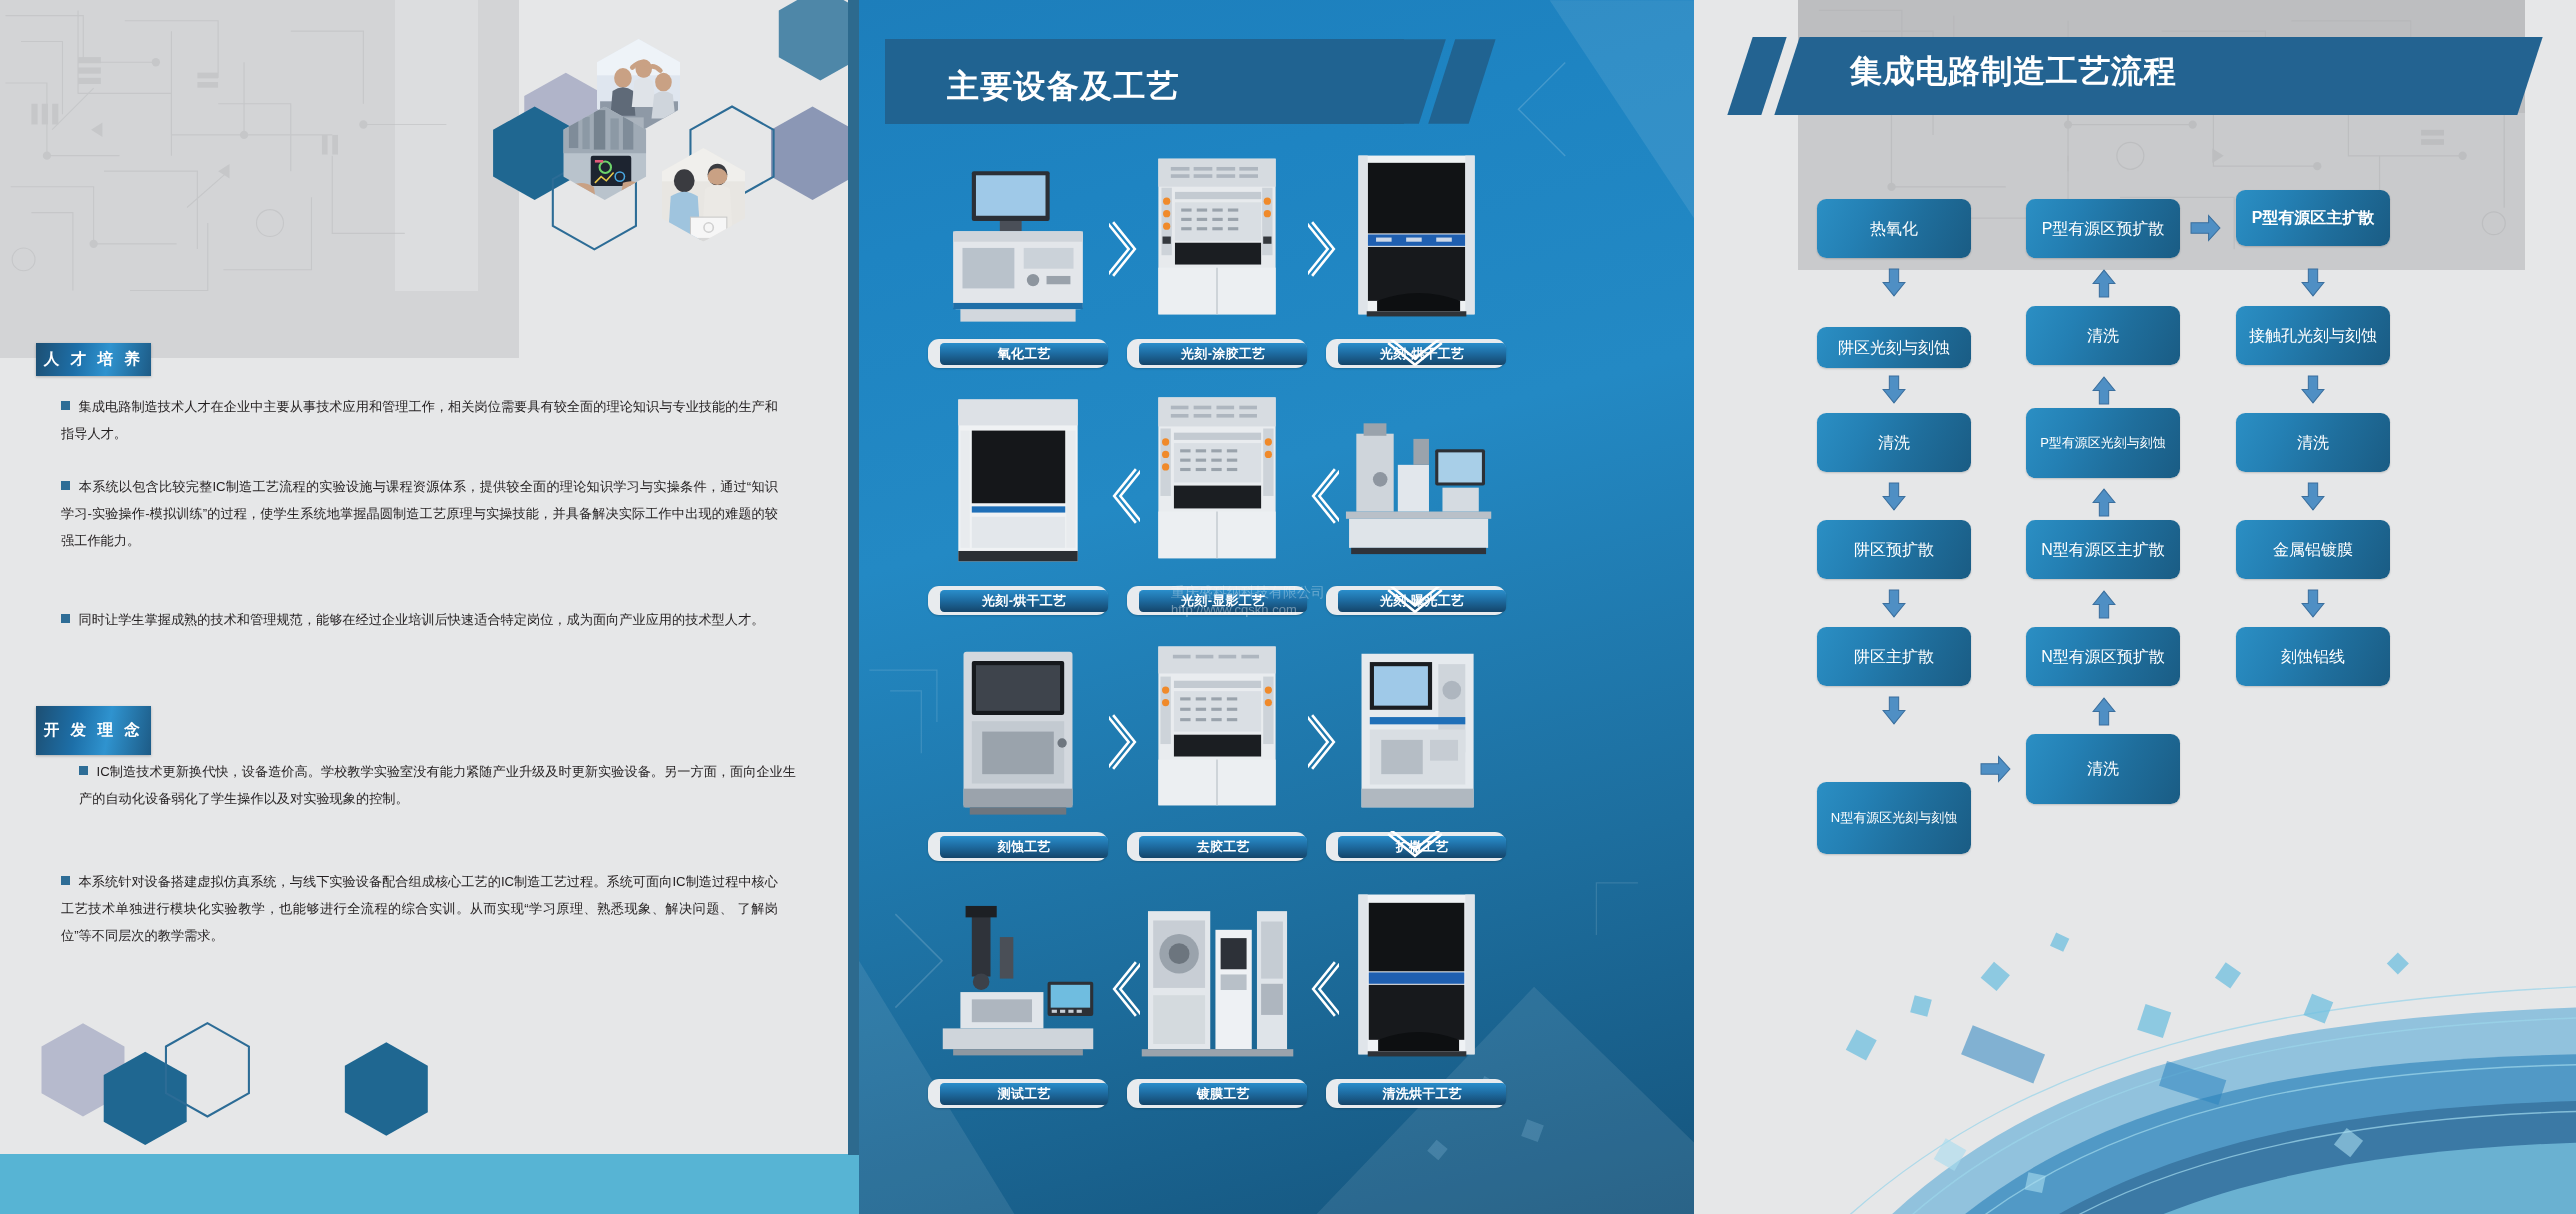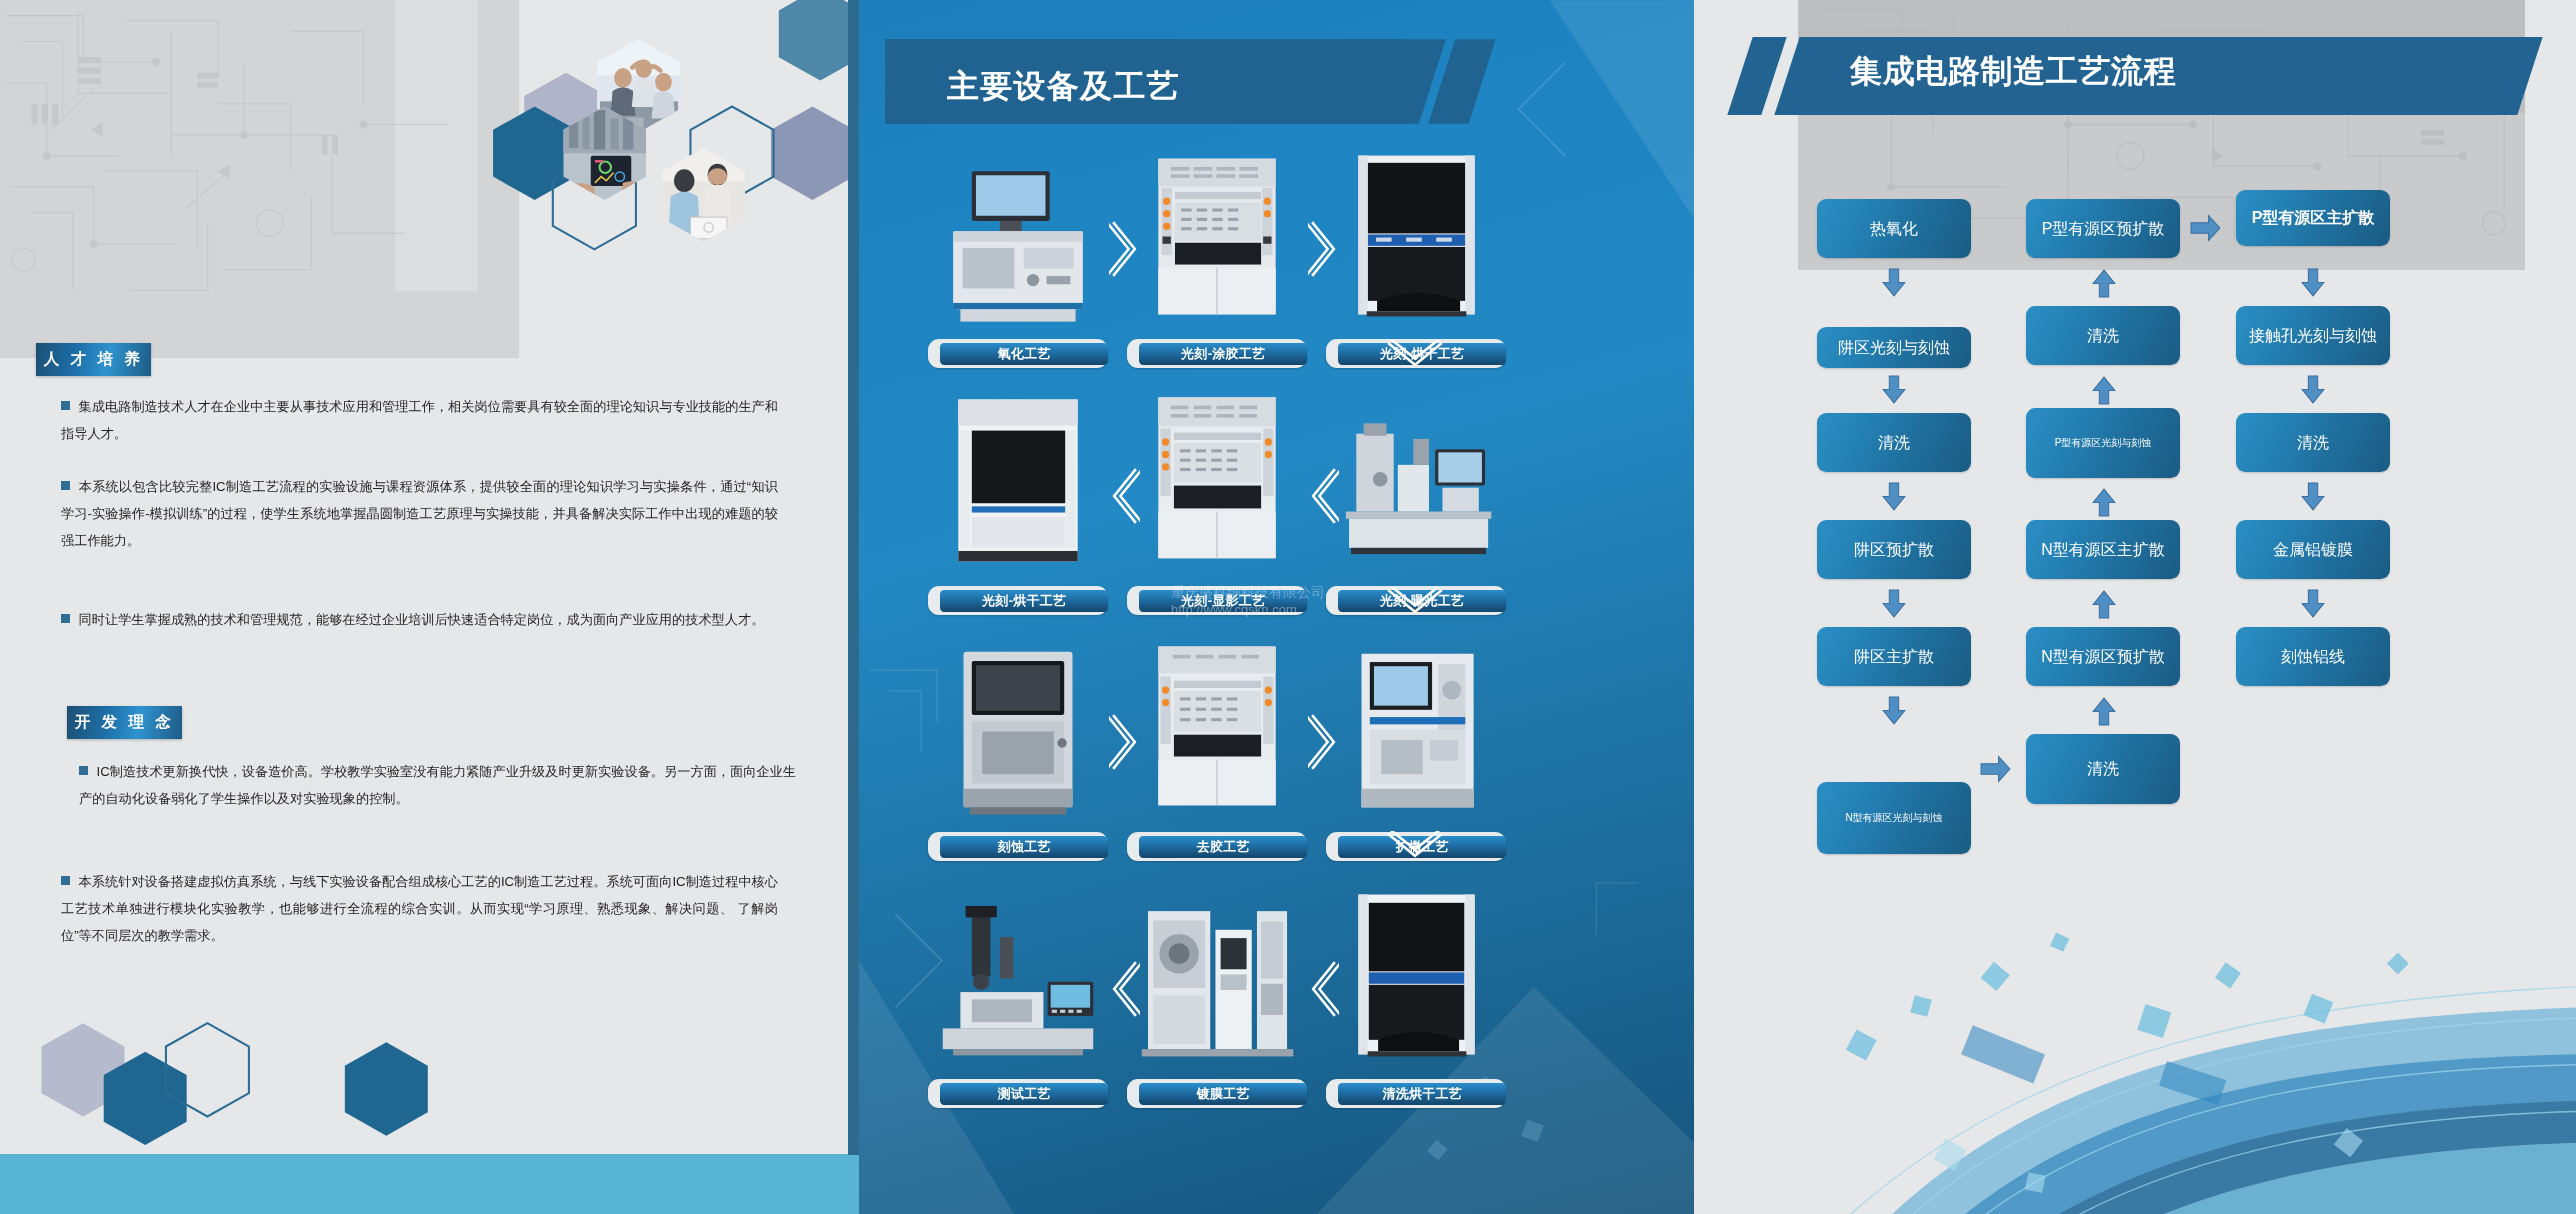--- a/index.html
+++ b/index.html
@@ -18,21 +18,21 @@
   .lp-bottombar{position:absolute;left:0;bottom:0;width:859px;height:61px;background:#57b4d4;}
   .lp-rightedge{position:absolute;left:848px;top:0;width:11.4px;height:1155px;background:#2d6a8e;}
 
   .hexwrap{position:absolute;}
 
   .tagbox{position:absolute;color:#fff;font-weight:bold;letter-spacing:.22em;
     display:flex;align-items:center;justify-content:center;
     background:linear-gradient(100deg,#1d4f73 0%,#1d6fa8 35%,#2f93cf 62%,#1d5b86 100%);
     box-shadow:0 1px 2.6px rgba(0,0,0,.25);}
   #tag-talent{left:36px;top:343px;width:115px;height:33px;font-size:15.6px;}
-  #tag-concept{left:36px;top:706px;width:115px;height:33px;font-size:15.6px;margin-left:31px;}
+  #tag-concept{left:36px;top:706px;width:115px;height:49px;font-size:15.6px;}
 
   .para{position:absolute;color:#231f20;font-size:13.2px;line-height:2.05;text-align:justify;}
   .para .bullet{display:inline-block;width:8.8px;height:8.8px;background:#2e6d96;
     margin-right:8.8px;vertical-align:1px;}
   #para-1{left:61px;top:393px;width:717px;}
   #para-2{left:61px;top:473px;width:717px;}
   #para-3{left:61px;top:606px;width:717px;}
   #para-4{left:61px;top:758px;width:717px;margin-left:18px;}
   #para-5{left:61px;top:868px;width:717px;}
 
@@ -65,21 +65,21 @@
   .rp-gray{position:absolute;background:#c9cacc;}
   .rp-header{position:absolute;left:93px;top:37px;width:743px;height:78px;background:#236391;
      transform:skewX(-18deg);}
   .rp-header-txt{position:absolute;left:156px;top:50px;font-size:32px;color:#fff;font-weight:bold;letter-spacing:.02em;}
   .rp-slash{position:absolute;left:46px;top:37px;width:34px;height:78px;background:#236391;transform:skewX(-18deg);}
 
   .flowbox{position:absolute;border-radius:9.3px;
     background:linear-gradient(115deg,#2b8fc4 0%,#2480b4 30%,#1f6e9c 62%,#1a5c84 100%);
     color:#fff;display:flex;align-items:center;justify-content:center;text-align:center;
     font-size:16px;line-height:1.25;box-shadow:0 1px 2.1px rgba(0,0,0,.18);padding:0 5.2px;box-sizing:border-box;}
-  .fb-narrow{font-size:10px;}
+  .fb-narrow{font-size:13px;}
   .arrow{position:absolute;}
 
   
   .wave{position:absolute;}
 </style>
 </head>
 <body>
 
 <div id="left-panel">
 

